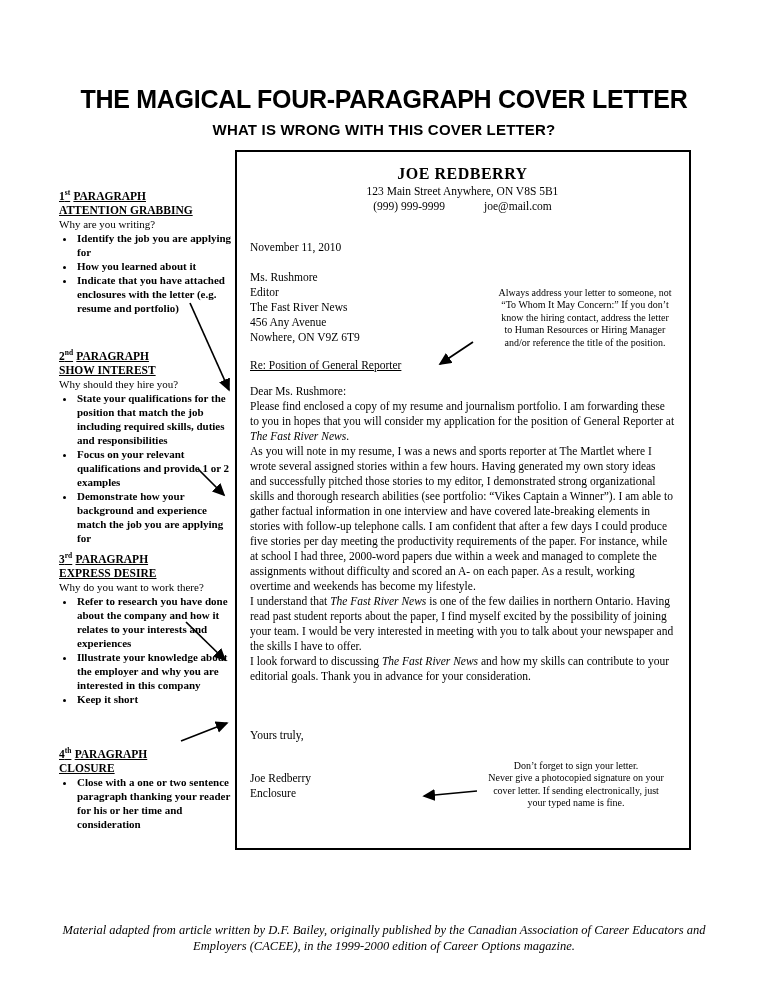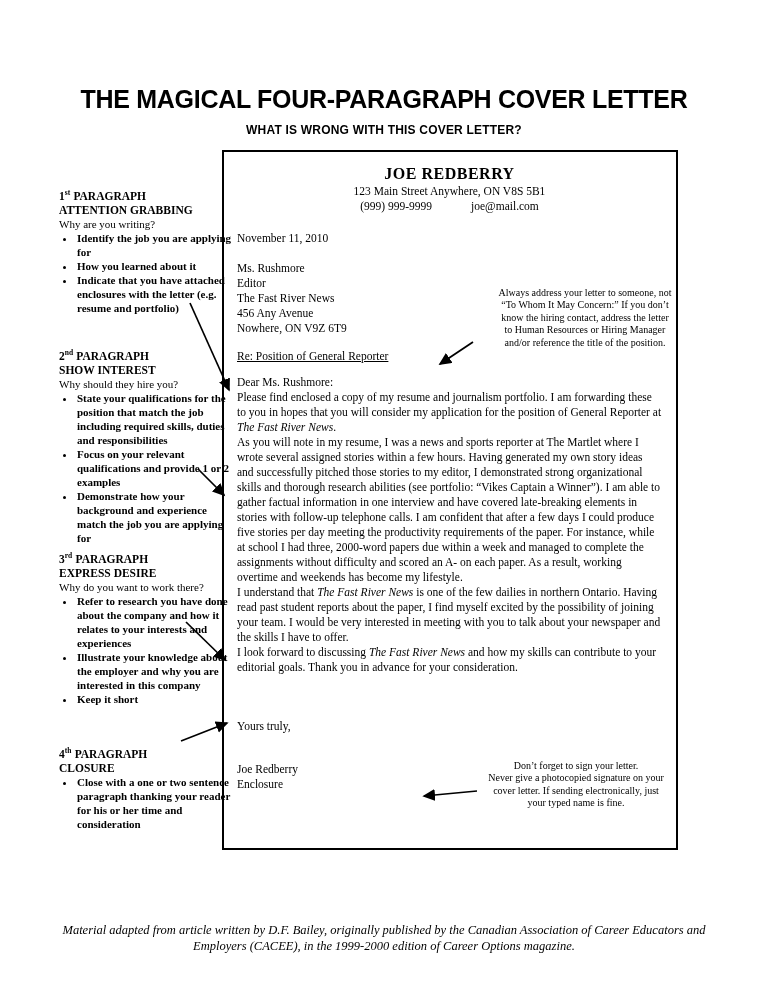--- a/index.html
+++ b/index.html
@@ -2,35 +2,35 @@
 <html><head>
 <meta charset="utf-8">
 <style>
   html,body{margin:0;padding:0;background:#fff;}
   .page{position:relative;width:768px;height:994px;background:#ffffff;overflow:hidden;
         font-family:"Liberation Serif",serif;color:#000;}
   
   .page-title{position:absolute;top:85px;left:0;width:768px;text-align:center;
       font-family:"Liberation Sans",sans-serif;font-weight:bold;font-size:25px;line-height:28px;letter-spacing:-0.3px;}
   .page-subtitle{position:absolute;top:119px;left:0;width:768px;text-align:center;
-      font-family:"Liberation Sans",sans-serif;font-weight:bold;font-size:12px;line-height:22px;letter-spacing:0.2px;}
+      font-family:"Liberation Sans",sans-serif;font-weight:bold;font-size:15px;line-height:22px;letter-spacing:0.2px;}
   
   .sidebar-sec{position:absolute;left:59px;width:177px;font-size:11px;line-height:14px;}
-  .sec-h{font-weight:bold;font-size:11.5px;}
+  .sec-h{font-weight:bold;font-size:11.5px;text-decoration:underline;}
   .sec-h sup{font-size:7.5px;}
   .sec-h .w{margin-left:0.28em;}
   .sidebar-sec ul{margin:0;padding-left:17px;list-style:disc outside;}
   .sidebar-sec li{padding-left:1px;font-weight:bold;}
   
-  .letter{position:absolute;left:222px;top:150px;width:456px;height:700px;border:2px solid #000;
+  .letter{position:absolute;left:235px;top:150px;width:456px;height:700px;border:2px solid #000;
       box-sizing:border-box;padding:12px 14px 0 13px;font-size:11.5px;line-height:15px;}
   .lt-name{text-align:center;font-weight:bold;font-size:16px;line-height:20px;letter-spacing:0.5px;}
   .lt-addr{text-align:center;line-height:15px;}
   .lt-contact{display:flex;justify-content:center;column-gap:39px;line-height:15px;}
-  .lt-date{margin-top:17px;}
+  .lt-date{margin-top:26px;}
   .lt-recipient{margin-top:15px;}
   .lt-re{margin-top:13px;text-decoration:underline;}
   .lt-sal{margin-top:11px;}
   .letter p{margin:0;}
   .lt-p1{margin-top:8px;}
   .lt-p2{margin-top:17px;}
   .lt-p3{margin-top:8px;}
   .lt-p4{margin-top:12px;}
   .lt-closing{margin-top:44px;}
   .lt-sig{margin-top:28px;}

